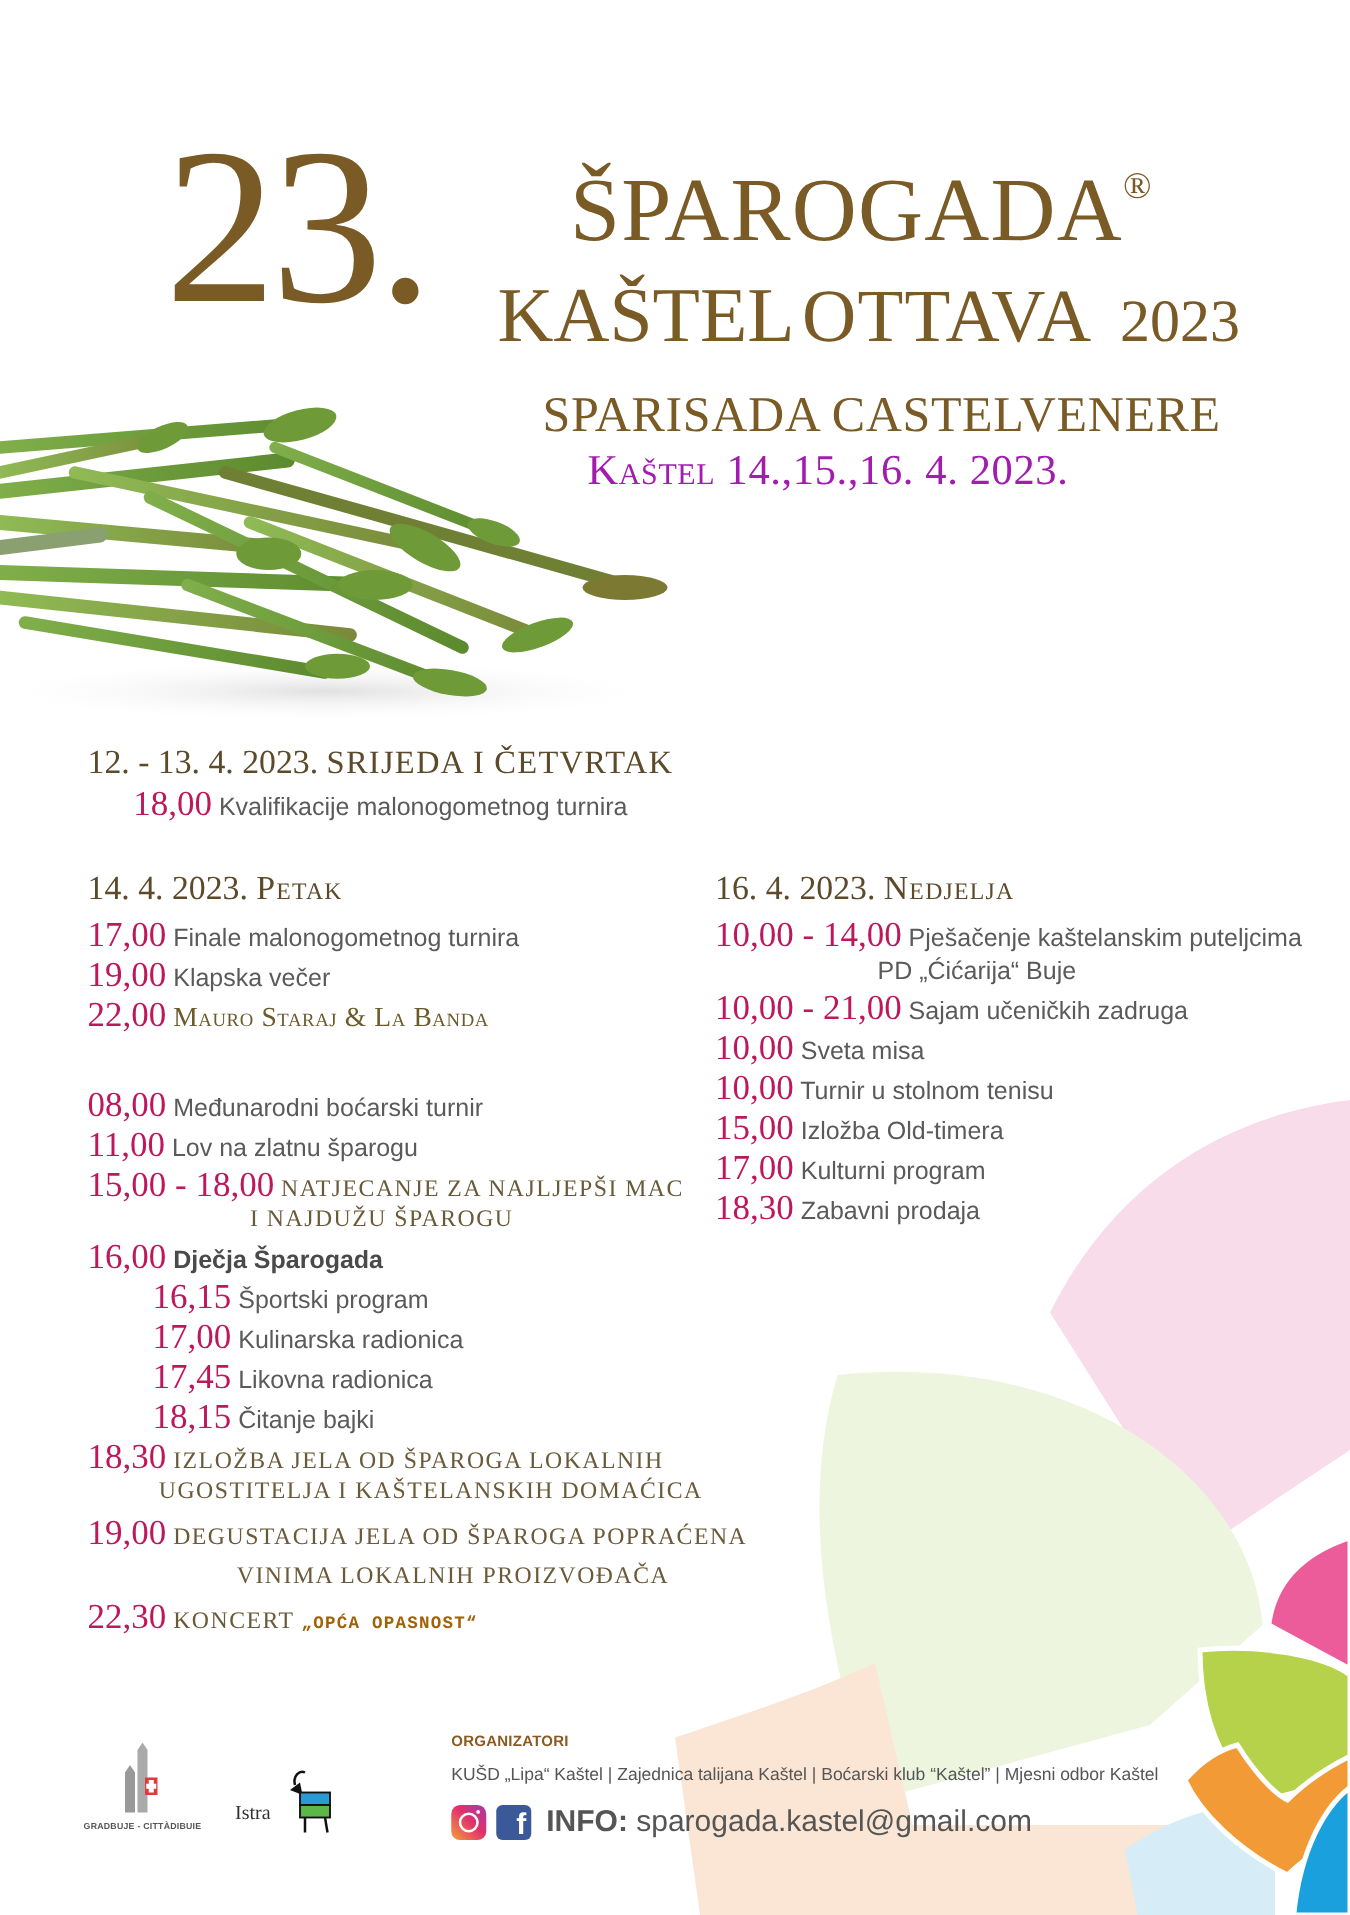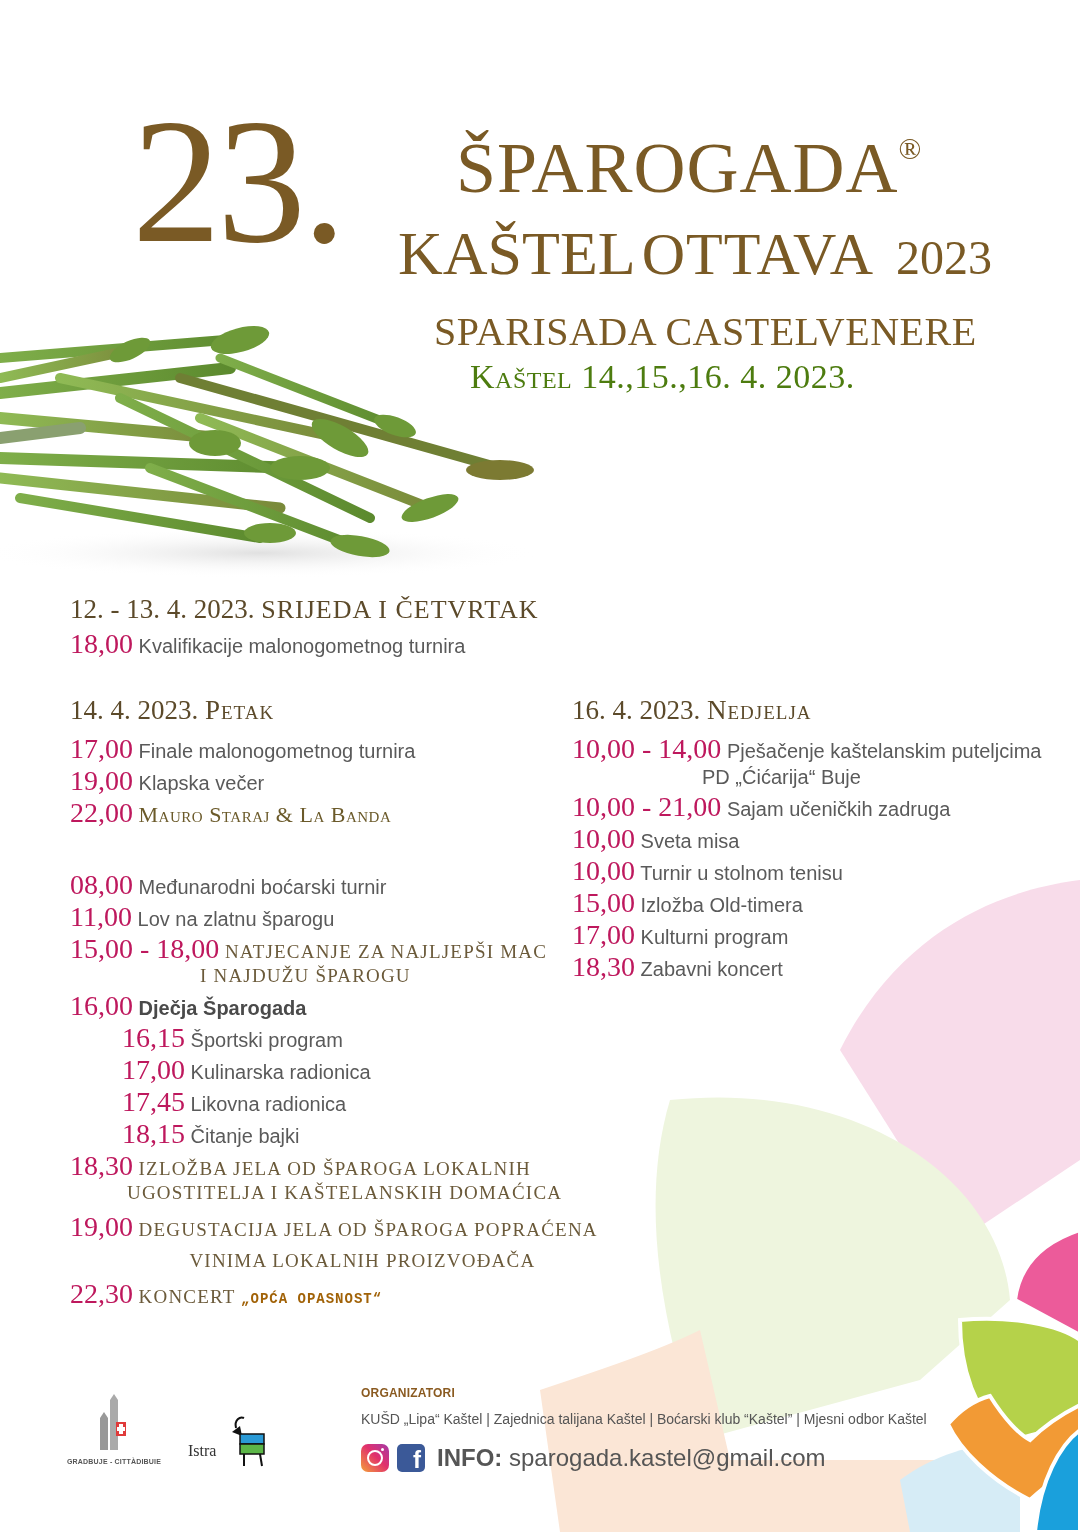--- a/index.html
+++ b/index.html
@@ -16,21 +16,21 @@
 
   
   .big-num { left:132px; top:92px; font-size:178px; line-height:1; letter-spacing:-4px; color:#7a5a25; }
   .t1 { left:456px; top:132px; font-size:72px; line-height:1; color:#7a5a25; letter-spacing:1px; }
   .t1 sup { font-size:30px; vertical-align:top; position:relative; top:2px; }
   .t2 { left:398px; top:222px; color:#7a5a25; line-height:1; white-space:nowrap; }
   .t2 .k { font-size:62px; }
   .t2 .o { font-size:60px; margin-left:6px; letter-spacing:1px; }
   .t2 .y { font-size:48px; margin-left:22px; }
   .t3 { left:434px; top:312px; font-size:40px; line-height:1; color:#7a5a25; letter-spacing:0.5px; }
-  .t4 { left:470px; top:360px; font-size:34px; line-height:1; color:#4d7c0f; letter-spacing:0.5px; }
+  .t4 { left:470px; top:360px; font-size:34px; line-height:1; color:#a21caf; letter-spacing:0.5px; }
   .sc { font-variant:small-caps; }
 
   
   .asparagus { left:0; top:318px; width:580px; height:260px; }
 
   
   .day-title { font-family:"Liberation Serif", serif; color:#5c4a2a; font-size:27px; line-height:1; white-space:nowrap; }
   .day-title .dn { font-variant:small-caps; letter-spacing:1px; }
   .ev { font-size:20px; line-height:30px; color:#5a5a5a; white-space:nowrap; }
   .ev .tm { color:#be185d; font-family:"Liberation Serif", serif; font-size:28px; }
@@ -119,21 +119,21 @@
     <ellipse cx="340" cy="120" rx="32" ry="12" transform="rotate(30 340 120)"></ellipse>
     <ellipse cx="500" cy="152" rx="34" ry="10" fill="#7c7a32"></ellipse>
     <ellipse cx="430" cy="190" rx="30" ry="10" transform="rotate(-20 430 190)"></ellipse>
     <ellipse cx="300" cy="150" rx="30" ry="12"></ellipse>
     <ellipse cx="360" cy="228" rx="30" ry="10" transform="rotate(10 360 228)"></ellipse>
     <ellipse cx="270" cy="215" rx="26" ry="10"></ellipse>
     <ellipse cx="395" cy="108" rx="22" ry="9" transform="rotate(20 395 108)"></ellipse>
   </g>
 </svg>
 
-<div class="layer" style="left:70px; top:596px;">
+<div class="layer" style="left:70px; top:596px;text-align:center;">
   <div class="day-title">
     <span>12. - 13. 4. 2023.</span>
     <span class="dn" style="text-transform:uppercase;font-variant:normal;font-size:26px;">Srijeda i Četvrtak</span>
   </div>
   <div class="ev" style="margin-top:6px;">
     <span class="tm">18,00</span>
     <span>Kvalifikacije malonogometnog turnira</span>
   </div>
 </div>
 
@@ -190,21 +190,21 @@
     <div class="ev" style="line-height:26px; padding-top:2px; padding-bottom:2px;">
       <span class="tm">10,00 - 14,00</span>
       <span>Pješačenje kaštelanskim puteljcima</span>
       <span class="cont" style="padding-left:130px;">PD „Ćićarija“ Buje</span>
     </div>
     <div class="ev"><span class="tm">10,00 - 21,00</span> <span>Sajam učeničkih zadruga</span></div>
     <div class="ev"><span class="tm">10,00</span> <span>Sveta misa</span></div>
     <div class="ev"><span class="tm">10,00</span> <span>Turnir u stolnom tenisu</span></div>
     <div class="ev"><span class="tm">15,00</span> <span>Izložba Old-timera</span></div>
     <div class="ev"><span class="tm">17,00</span> <span>Kulturni program</span></div>
-    <div class="ev"><span class="tm">18,30</span> <span>Zabavni koncert</span></div>
+    <div class="ev"><span class="tm">18,30</span> <span>Zabavni prodaja</span></div>
   </div>
 </div>
 
 <div class="layer logo-buje">
   <svg width="100" height="62" viewBox="0 0 100 62">
     <polygon points="46,6 50,0 54,6 54,56 46,56" fill="#aaa"></polygon>
     <polygon points="36,24 40,18 44,24 44,56 36,56" fill="#999"></polygon>
     <rect x="52" y="28" width="10" height="14" fill="#e03a3a"></rect>
     <rect x="55" y="30" width="4" height="10" fill="#fff"></rect>
     <rect x="53" y="33" width="8" height="4" fill="#fff"></rect>

